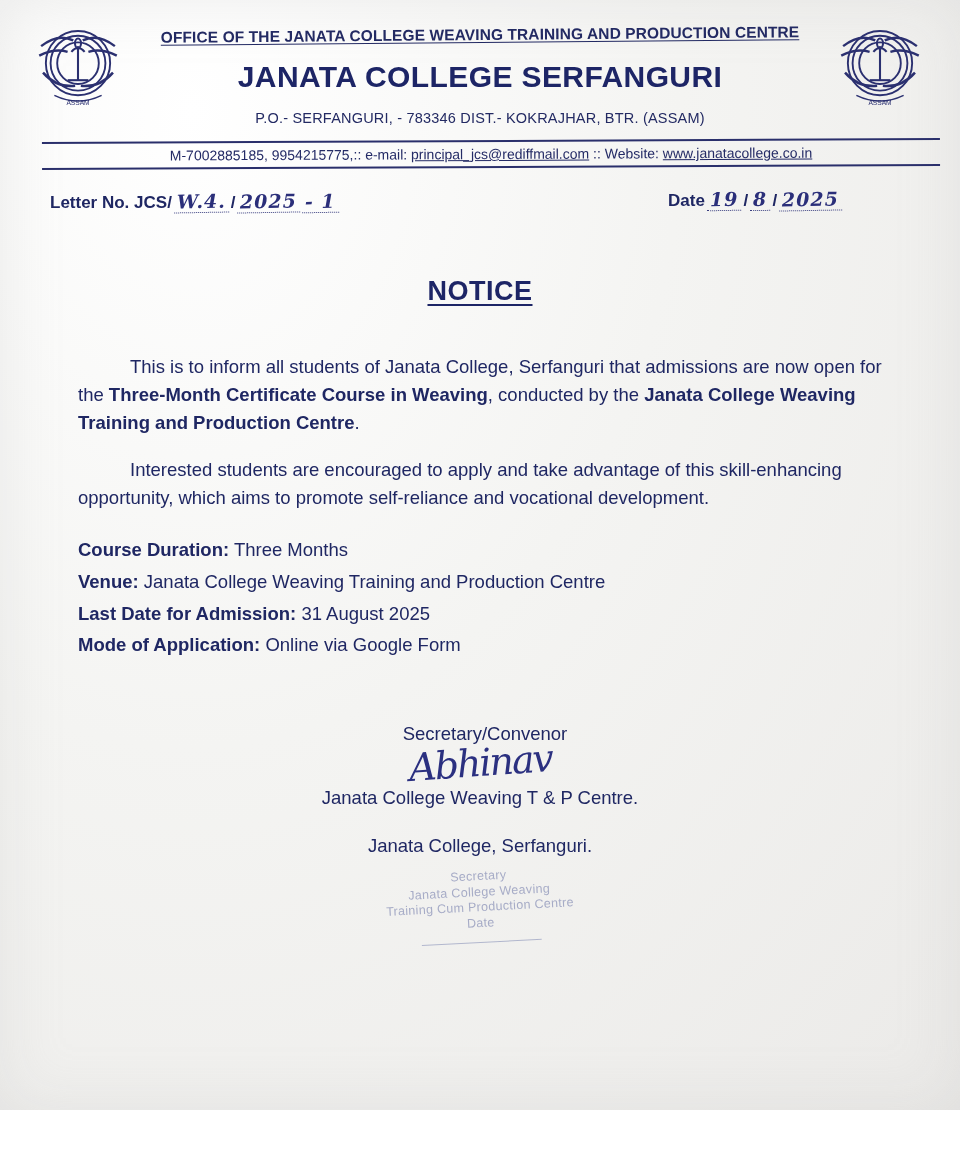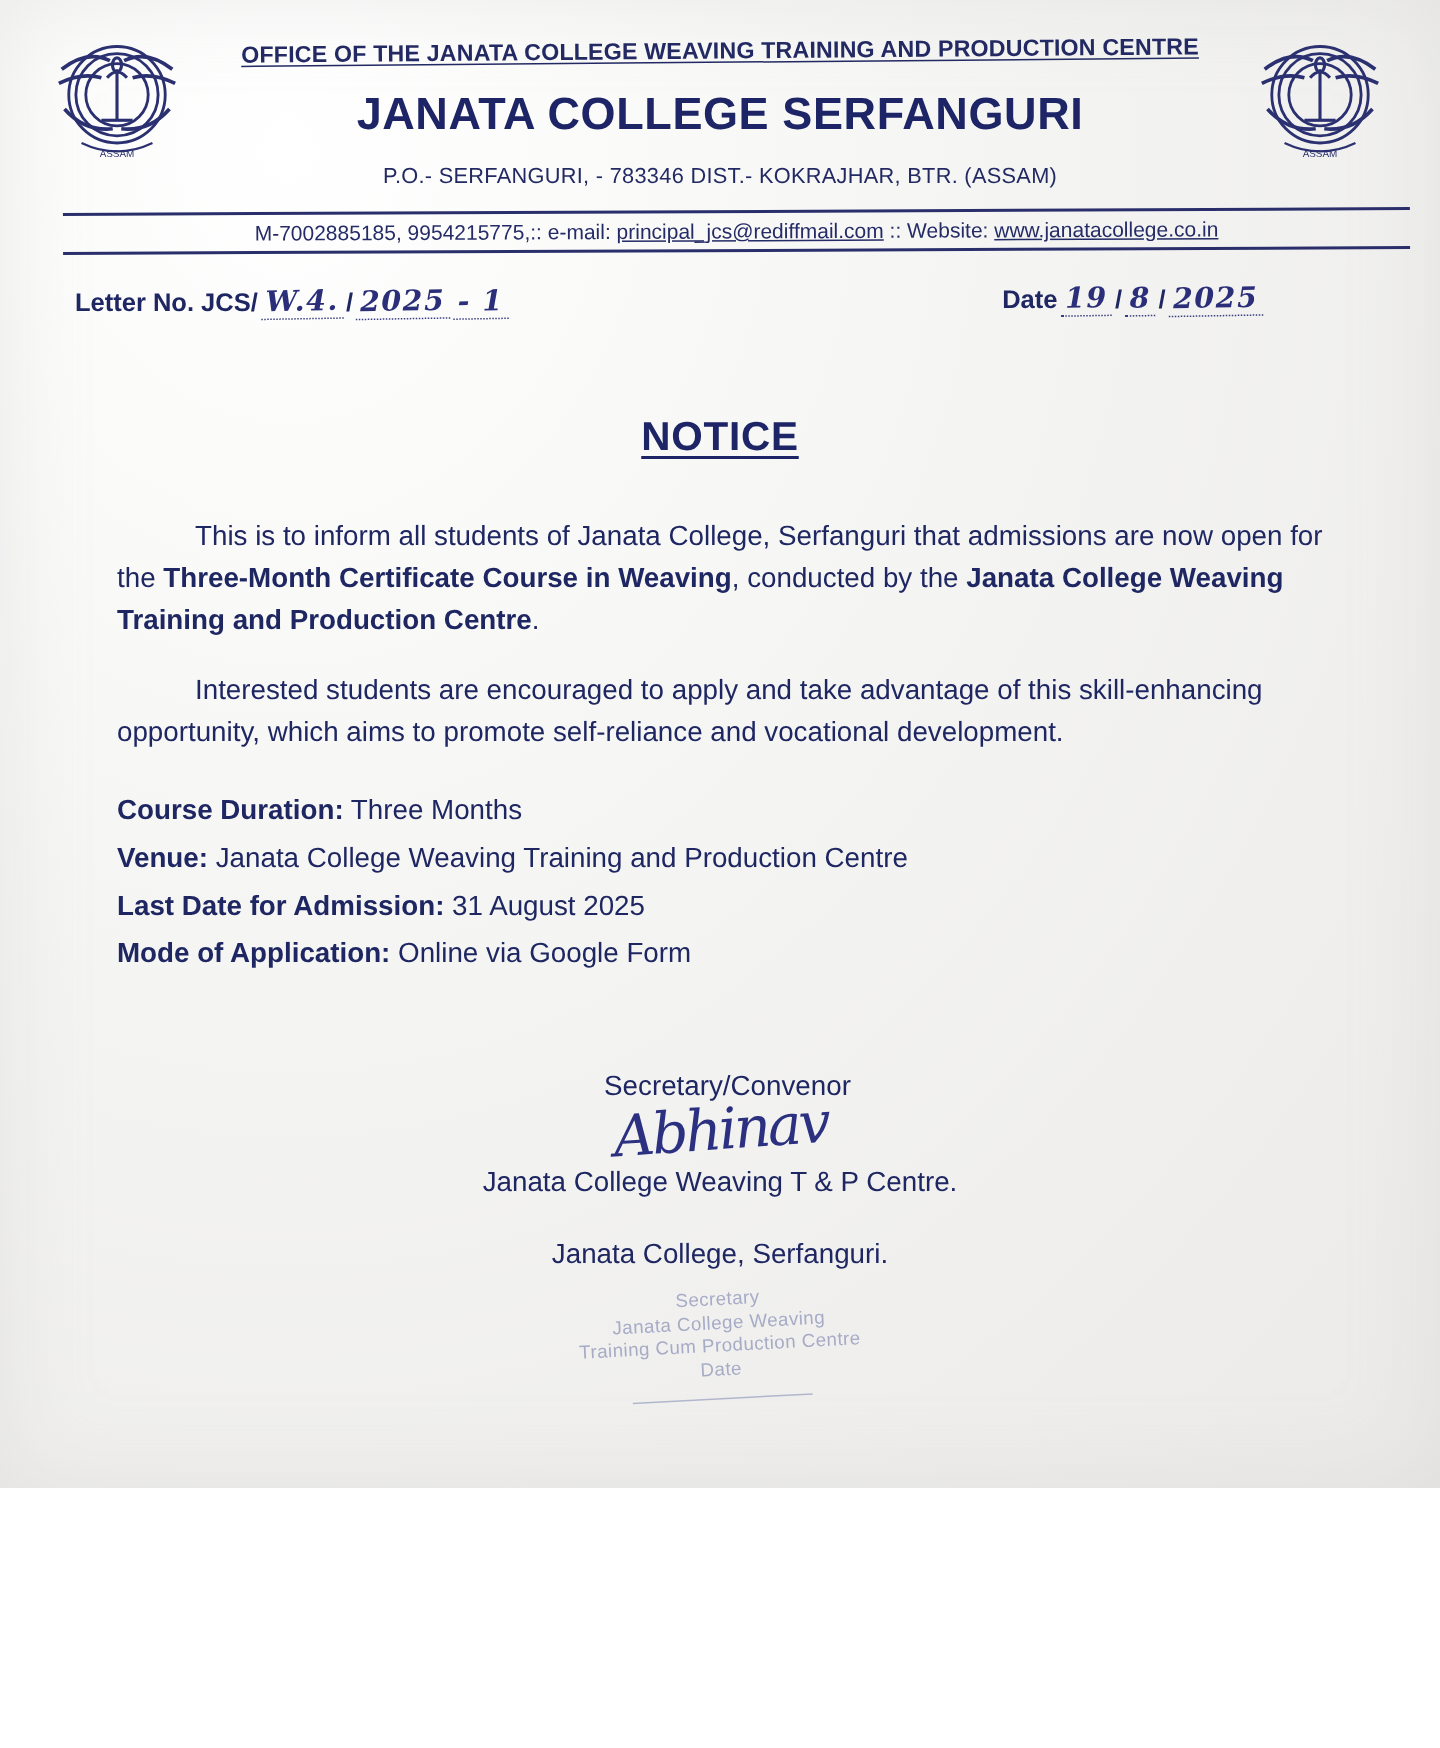--- a/index.html
+++ b/index.html
@@ -10,21 +10,21 @@
     width: 960px;
     height: 1165px;
     background: #ffffff;
     font-family: "Liberation Sans", sans-serif;
     color: #1a1f4e;
     overflow: hidden;
   }
   .page {
     position: relative;
     width: 960px;
-    height: 992px;
+    height: 1110px;
     background: #f7f7f5;
     background-image:
       radial-gradient(ellipse at 20% 10%, #ffffff 0%, #f4f4f2 45%, #ebeae8 100%);
     overflow: hidden;
   }
   .paper-shadow {
     position: absolute;
     inset: 0;
     box-shadow: inset 0 0 60px rgba(190,190,190,0.25);
     pointer-events: none;
@@ -132,21 +132,21 @@
     font-weight: bold;
     color: #1d2566;
     margin-top: 46px;
     text-decoration: underline;
     text-underline-offset: 4px;
     letter-spacing: 0.5px;
   }
 
   
   .body-wrap {
-    margin: 36px 62px 0 78px;
+    margin: 46px 62px 0 78px;
     font-size: 18.5px;
     line-height: 1.52;
     color: #1f2763;
   }
   .para {
     margin-bottom: 14px;
     text-align: left;
   }
   .para.indent { text-indent: 52px; }
   .b { font-weight: bold; }

